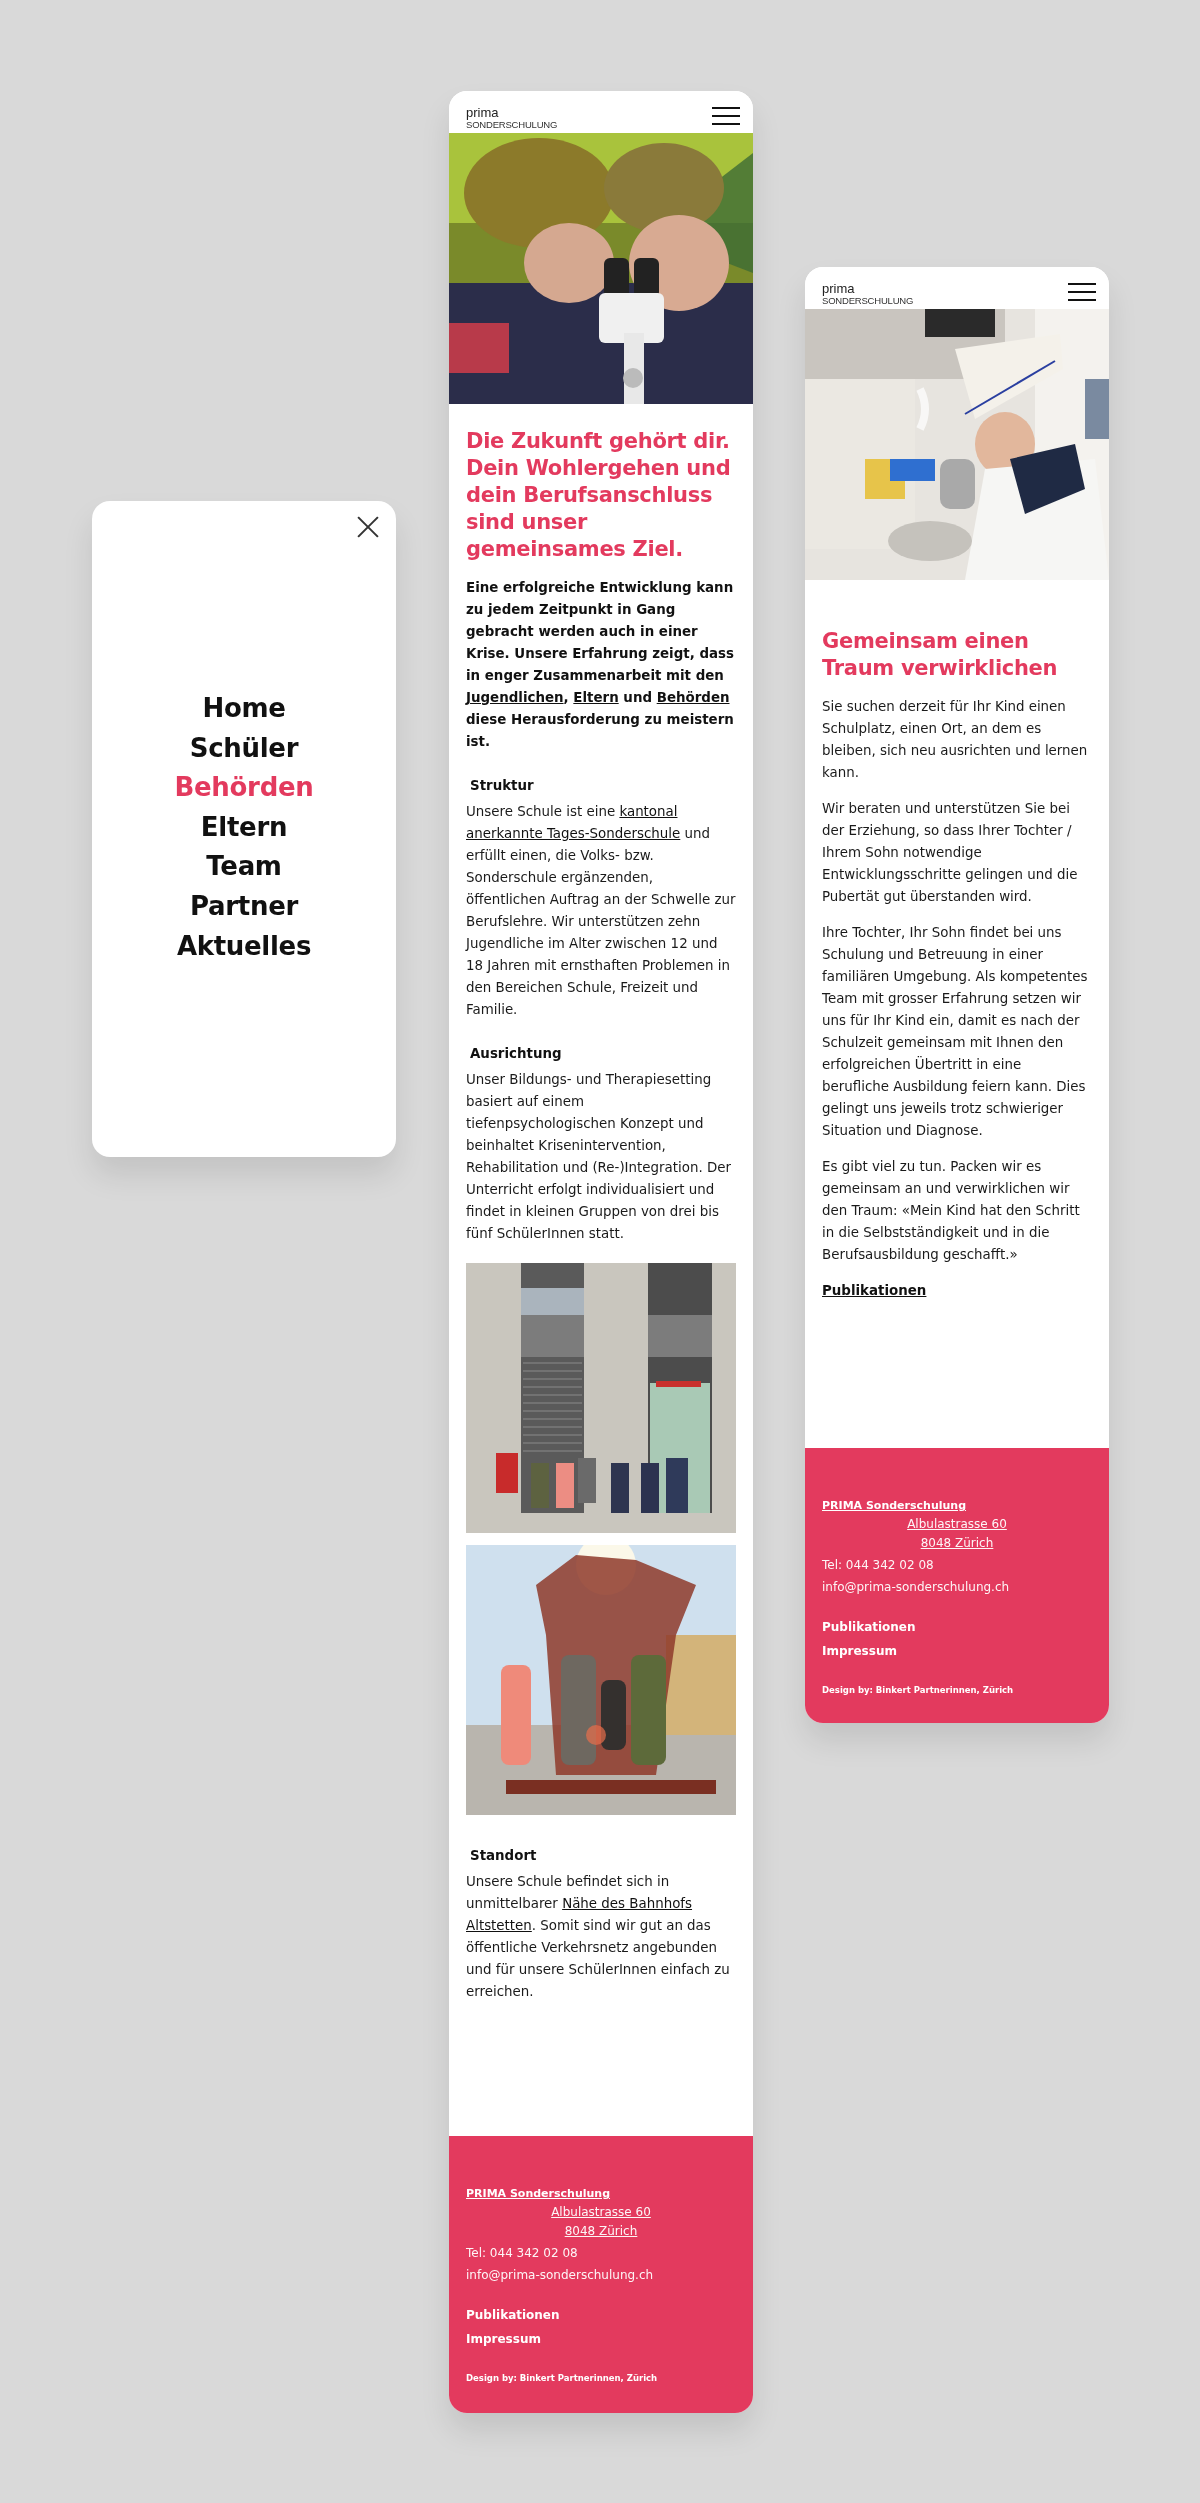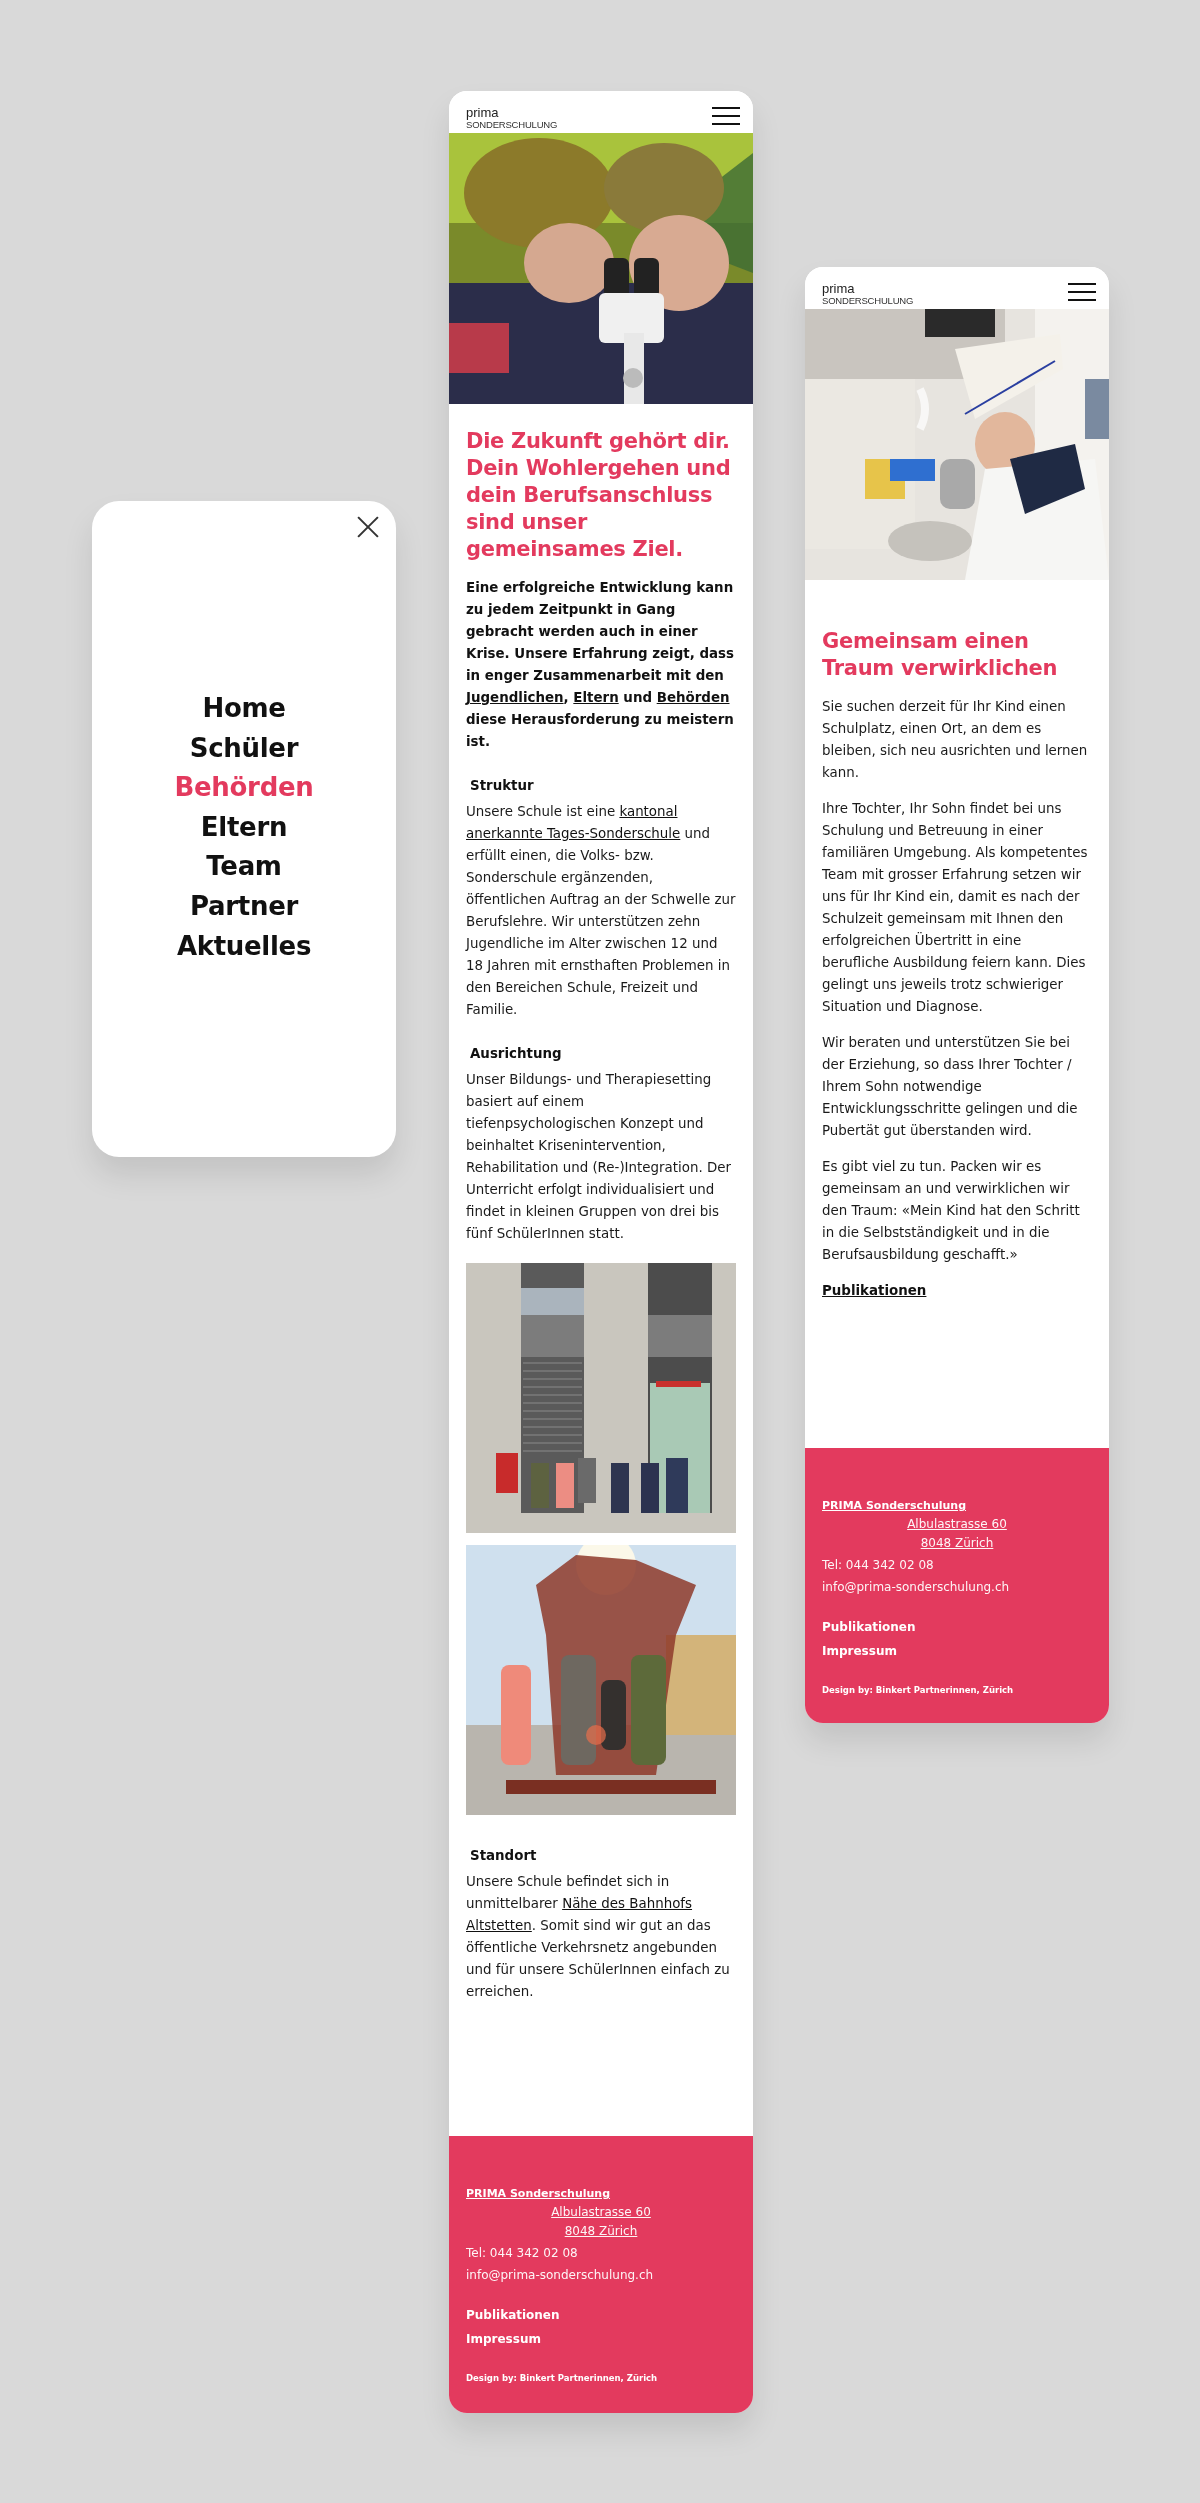--- a/index.html
+++ b/index.html
@@ -5,21 +5,21 @@
   html, body { margin:0; padding:0; }
   body {
     width:1200px; height:2503px; background:#d9d9d9; position:relative; overflow:hidden;
     font-family:"DejaVu Sans", sans-serif; color:#111;
   }
   .card {
     position:absolute; background:#fff; border-radius:18px; overflow:hidden;
     box-shadow: 0 18px 30px rgba(0,0,0,0.10);
   }
   
-  #menu-card { left:92px; top:501px; width:304px; height:656px;border-radius:27px; }
+  #menu-card { left:92px; top:501px; width:304px; height:656px; }
   #menu-card .close {
     position:absolute; right:16px; top:14px; width:24px; height:24px; cursor:pointer;
   }
   #menu-card .close::before, #menu-card .close::after {
     content:""; position:absolute; left:-2px; top:11px; width:28px; height:2px; background:#333;
   }
   #menu-card .close::before { transform:rotate(45deg); }
   #menu-card .close::after { transform:rotate(-45deg); }
   .menu-list { position:absolute; left:0; right:0; top:188px; text-align:center; }
   .menu-item {
@@ -225,22 +225,22 @@
       <rect x="135" y="150" width="35" height="50" rx="10" fill="#a9a9a9"></rect>
       <ellipse cx="125" cy="232" rx="42" ry="20" fill="#c5c2bc"></ellipse>
       <path d="M115 120 Q125 100 115 80" stroke="#ffffff" stroke-width="8" fill="none" opacity="0.7"></path>
     </svg>
   </div>
 
   <div class="content" style="padding-top:48px;">
     <h1 class="headline">Gemeinsam einen Traum verwirklichen</h1>
     <div style="margin-top:14px;">
       <p class="para">Sie suchen derzeit für Ihr Kind einen Schulplatz, einen Ort, an dem es bleiben, sich neu ausrichten und lernen kann.</p>
+      <p class="para">Wir beraten und unterstützen Sie bei der Erziehung, so dass Ihrer Tochter / Ihrem Sohn notwendige Entwicklungsschritte gelingen und die Pubertät gut überstanden wird.</p>
       <p class="para">Ihre Tochter, Ihr Sohn findet bei uns Schulung und Betreuung in einer familiären Umgebung. Als kompetentes Team mit grosser Erfahrung setzen wir uns für Ihr Kind ein, damit es nach der Schulzeit gemeinsam mit Ihnen den erfolgreichen Übertritt in eine berufliche Ausbildung feiern kann. Dies gelingt uns jeweils trotz schwieriger Situation und Diagnose.</p>
-      <p class="para">Wir beraten und unterstützen Sie bei der Erziehung, so dass Ihrer Tochter / Ihrem Sohn notwendige Entwicklungsschritte gelingen und die Pubertät gut überstanden wird.</p>
       <p class="para">Es gibt viel zu tun. Packen wir es gemeinsam an und verwirklichen wir den Traum: «Mein Kind hat den Schritt in die Selbstständigkeit und in die Berufsausbildung geschafft.»</p>
       <a href="#" style="font-weight:bold; font-size:13.4px; color:#111; text-decoration:underline;">Publikationen</a>
     </div>
   </div>
 
   <footer class="footer" style="height:275px; padding-top:48px;">
     <span class="f-name">PRIMA Sonderschulung</span>
     <a class="f-line" href="#">Albulastrasse 60</a>
     <a class="f-line" href="#">8048 Zürich</a>
     <span class="f-line" style="margin-top:3px;">Tel: 044 342 02 08</span>

